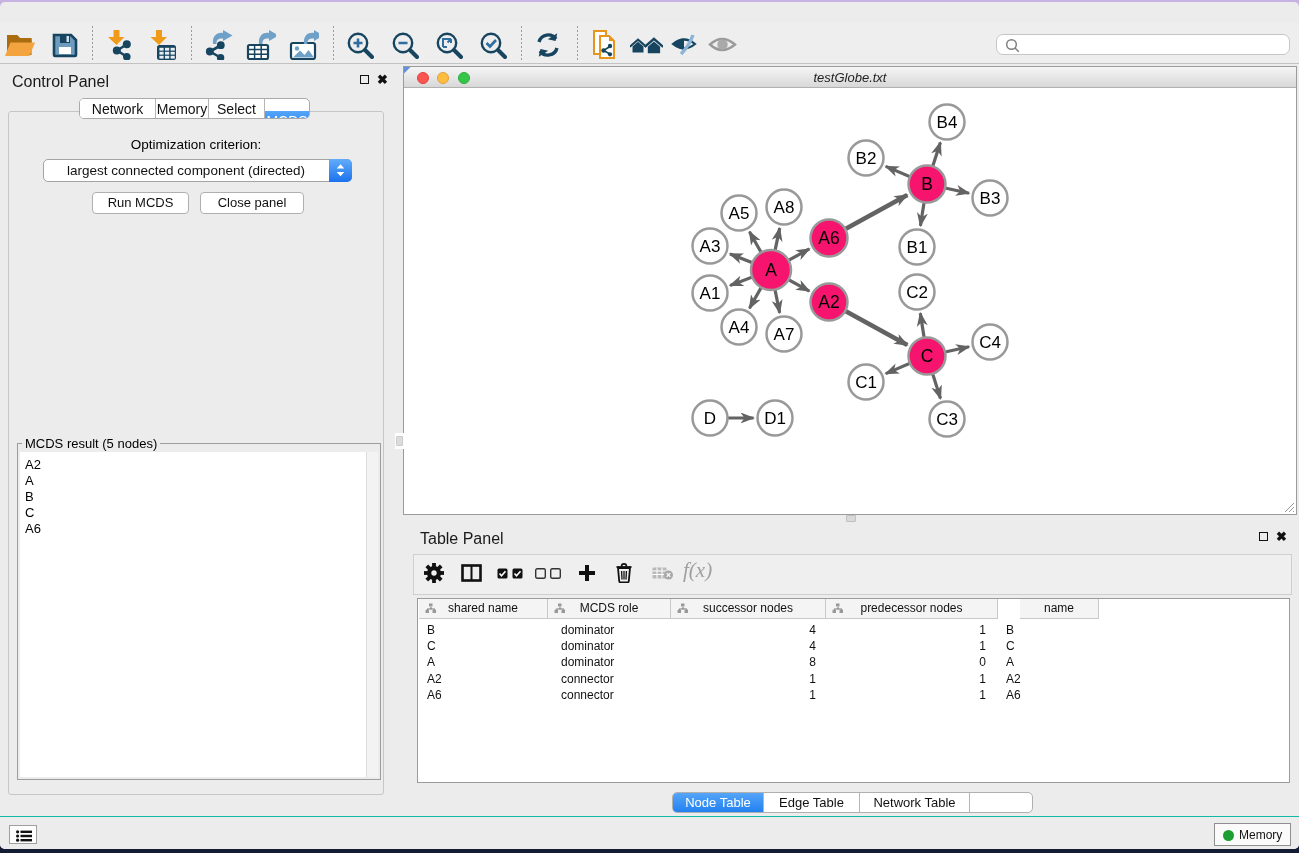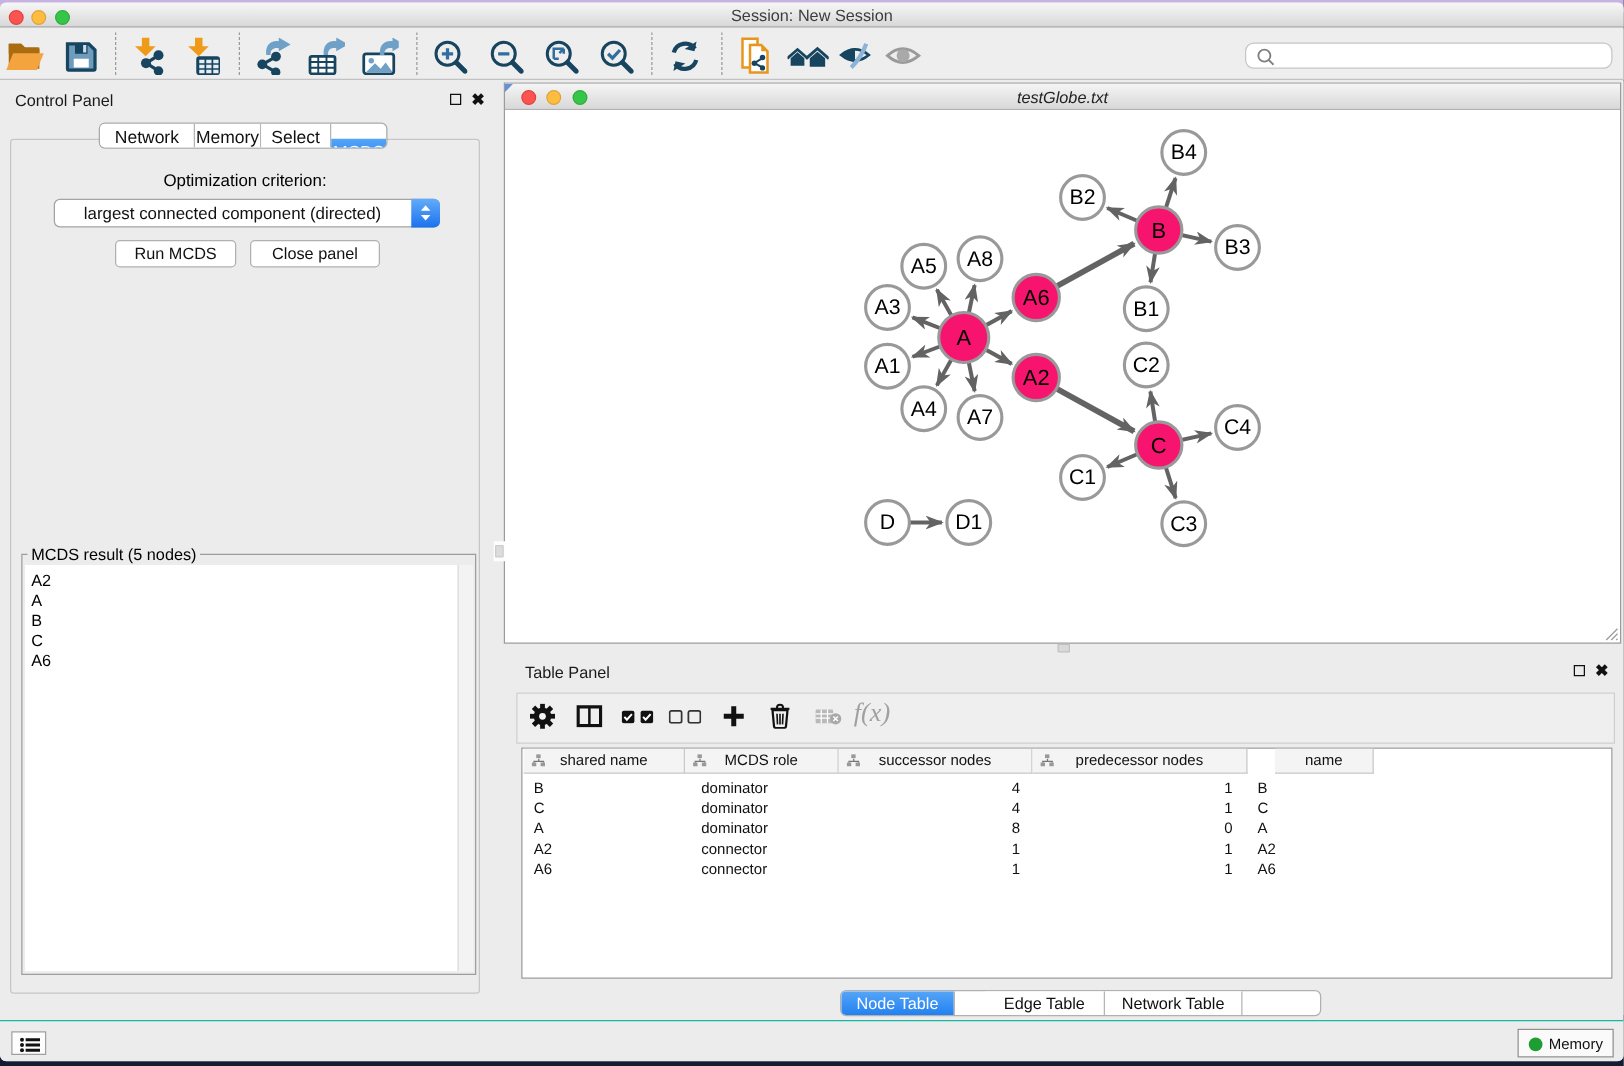--- a/index.html
+++ b/index.html
@@ -25,21 +25,21 @@
 .tbsep { position:absolute; top:3px; height:34px; width:1px;
   background-image:repeating-linear-gradient(#9a9a9a 0 2px, transparent 2px 4px); }
 #searchbox { position:absolute; left:996px; top:11px; width:294px; height:21px;
   background:#fff; border:1px solid #c6c6c6; border-radius:7px; }
 
 
 #main { position:absolute; top:63px; left:0; right:0; bottom:37px; background:#ececec; }
 
 
 #cp { position:absolute; left:0; top:0; width:392px; bottom:0; }
-.panel-title { position:absolute; font-size:13px; color:#1a1a1a; }
+.panel-title { position:absolute; font-size:16px; color:#1a1a1a; }
 .float-btn { position:absolute; width:9px; height:9px; border:1.5px solid #111; }
 .close-btn { position:absolute; font-size:13px; font-weight:bold; color:#111; line-height:10px; }
 #cp-tabs { position:absolute; left:79px; top:33px; height:21px; display:flex; z-index:2;
   border:1px solid #a9a9a9; border-radius:5px; overflow:hidden; background:#fff; }
 #cp-tabs .seg { height:100%; display:flex; align-items:center; justify-content:center;
   font-size:14px; color:#111; background:#fff; border-right:1px solid #b5b5b5; }
 #cp-tabs .seg:last-child { border-right:none; }
 #cp-tabs .sel { background:linear-gradient(#55a5f8,#2281f0); color:#fff; }
 #cp-content { position:absolute; left:8px; right:8px; top:46px; bottom:17px;
   border:1px solid #c6c6c6; border-radius:3px; background:#ececec; }
@@ -95,26 +95,20 @@
 #membox { position:absolute; right:8px; top:6px; width:77px; height:23px; background:#fafafa;
   border:1px solid #8f8f8f; font-size:12px; color:#111; }
 #membox .dot { position:absolute; left:8px; top:6px; width:11px; height:11px;
   border-radius:50%; background:#1d9e33; }
 #membox .txt { position:absolute; left:24px; top:4px; }
 </style>
 </head>
 <body>
 <div id="desktop-top"></div>
 <div id="appwin">
-  <div id="titlebar">
-    <div class="tl t1"></div>
-      <div class="tl t2"></div>
-      <div class="tl t3"></div>
-    <div class="title">Session: New Session</div>
-  </div>
   <div id="toolbar">
       <div class="tbsep" style="left:92px"></div>
       <div class="tbsep" style="left:191px"></div>
       <div class="tbsep" style="left:333px"></div>
       <div class="tbsep" style="left:521px"></div>
       <div class="tbsep" style="left:577px"></div>
       <svg class="tbi" style="left:4px;top:8px" width="32" height="28" viewBox="0 0 32 28">
         <path d="M3,4 h10 l3,3 h10 a1.5,1.5 0 0 1 1.5,1.5 V12 H3 z" fill="#9c6212"></path>
         <path d="M3,4 h10 l3,3 h11.5 V24 H3 z" fill="#ab6c10"></path>
         <path d="M1,25 L6.5,11.5 H31 L25.5,25 z" fill="#f4a43f"></path>
@@ -481,21 +475,21 @@
 <div class="cell" style="left:408px;top:72px;width:160px;text-align:right;">1</div>
 <div class="cell" style="left:588px;top:72px;">A2</div>
 <div class="cell" style="left:9px;top:88px;">A6</div>
 <div class="cell" style="left:143px;top:88px;">connector</div>
 <div class="cell" style="left:253px;top:88px;width:145px;text-align:right;">1</div>
 <div class="cell" style="left:408px;top:88px;width:160px;text-align:right;">1</div>
 <div class="cell" style="left:588px;top:88px;">A6</div>
 </div>
       <div id="tp-tabs">
         <div class="seg sel" style="width:91px;">Node Table</div>
-        <div class="seg" style="width:96px;margin-left:24px;">Edge Table</div>
+        <div class="seg" style="width:96px;">Edge Table</div>
         <div class="seg" style="width:110px;">Network Table</div>
         <div class="seg" style="width:62px;">Motifs</div>
       </div>
     </div>
   </div>
   <div id="statusbar">
     <div id="listbtn">
         <svg style="position:absolute;left:6px;top:3.5px" width="16" height="12" viewBox="0 0 16 12">
           <g fill="#111">
             <circle cx="1.6" cy="1.8" r="1.6"></circle>

